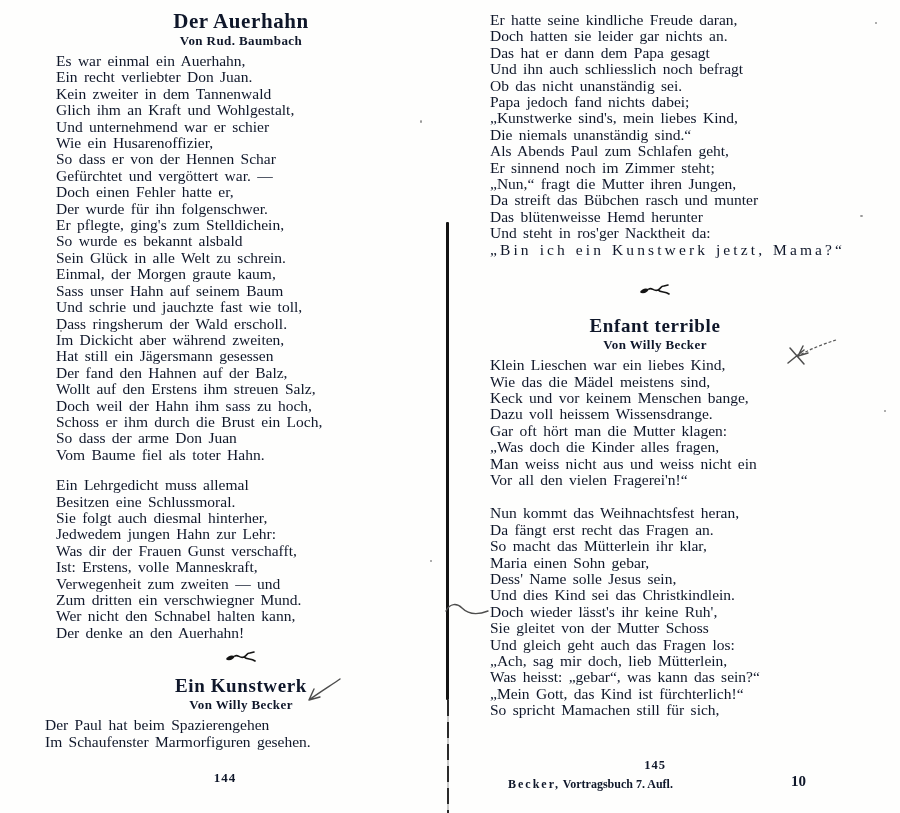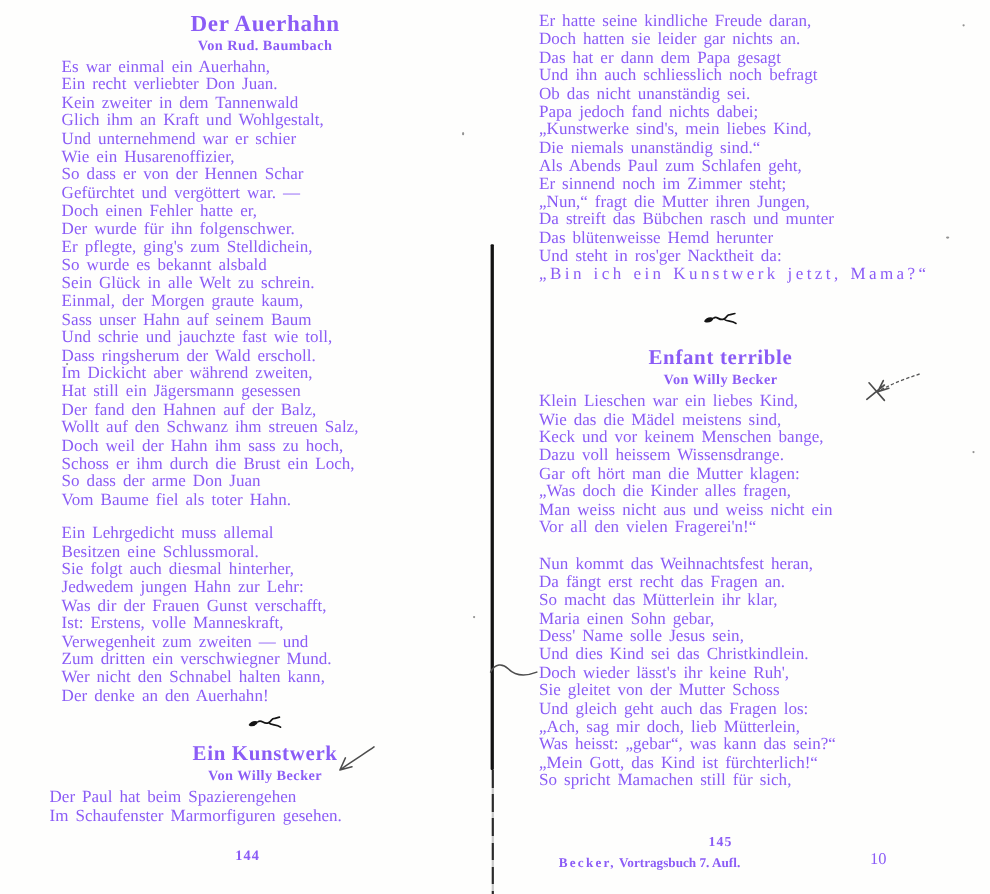--- a/index.html
+++ b/index.html
@@ -1,37 +1,37 @@
 <!DOCTYPE html>
 <html><head>
 <meta charset="utf-8">
 <style>
   html,body{margin:0;padding:0;background:#ffffff;}
   .page{position:relative;width:900px;height:813px;background:#fefefd;overflow:hidden;
-        font-family:"Liberation Serif","DejaVu Serif",serif;color:#8b5cf6;}
+        font-family:"Liberation Serif","DejaVu Serif",serif;color:#0f172a;}
   .col{position:absolute;top:10px;}
   .col-left{left:45px;width:392px;}
   .col-right{left:490px;width:392px;}
   .poem-title{font-size:21px;font-weight:bold;text-align:center;letter-spacing:.6px;margin:0;line-height:23px;}
   .poem-title.small{font-size:19px;}
   .byline{font-size:13px;font-weight:bold;text-align:center;letter-spacing:.4px;line-height:13px;margin-top:1px;}
   .stanza{margin-top:6px;}
   .stanza .line, .line{font-size:15.5px;line-height:16.4px;white-space:nowrap;word-spacing:2.5px;}
   .indent{padding-left:11px;}
   .gap-top{margin-top:14px;}
   .sperr{letter-spacing:3.1px;word-spacing:1px;}
   .ornament{display:block;margin:10px auto 0 auto;}
   .narrow-center{width:330px;}
   .divider-main{position:absolute;left:446px;top:222px;width:3px;height:478px;background:#131313;border-radius:1px;}
   .divider-tail{position:absolute;left:447px;top:700px;width:2px;height:113px;
                 background:repeating-linear-gradient(#2a2a2a 0 16px,rgba(42,42,42,.25) 16px 22px);}
   .pagenum{position:absolute;font-size:13px;font-weight:bold;letter-spacing:1px;}
   .footer-line{position:absolute;font-size:12px;font-weight:bold;white-space:nowrap;}
   .footer-line .sperr-sm{letter-spacing:2px;}
-  .footer-num{position:absolute;font-size:15px;font-weight:normal;}
+  .footer-num{position:absolute;font-size:15px;font-weight:bold;}
   .penmark{position:absolute;}
   .speck{position:absolute;background:#3a3a3a;border-radius:50%;opacity:.55;}
 </style>
 </head>
 <body>
 
 <div class="page">
 
   <div class="col col-left">
     <h1 class="poem-title">Der Auerhahn</h1>
@@ -50,21 +50,21 @@
         <div class="line">Er pflegte, ging's zum Stelldichein,</div>
         <div class="line">So wurde es bekannt alsbald</div>
         <div class="line">Sein Glück in alle Welt zu schrein.</div>
         <div class="line">Einmal, der Morgen graute kaum,</div>
         <div class="line">Sass unser Hahn auf seinem Baum</div>
         <div class="line">Und schrie und jauchzte fast wie toll,</div>
         <div class="line">Dass ringsherum der Wald erscholl.</div>
         <div class="line">Im Dickicht aber während zweiten,</div>
         <div class="line">Hat still ein Jägersmann gesessen</div>
         <div class="line">Der fand den Hahnen auf der Balz,</div>
-        <div class="line">Wollt auf den Schwanz ihm streuen Salz,</div>
+        <div class="line">Wollt auf den Erstens ihm streuen Salz,</div>
         <div class="line">Doch weil der Hahn ihm sass zu hoch,</div>
         <div class="line">Schoss er ihm durch die Brust ein Loch,</div>
         <div class="line">So dass der arme Don Juan</div>
         <div class="line">Vom Baume fiel als toter Hahn.</div>
       </div>
     <div class="stanza indent gap-top">
         <div class="line">Ein Lehrgedicht muss allemal</div>
         <div class="line">Besitzen eine Schlussmoral.</div>
         <div class="line">Sie folgt auch diesmal hinterher,</div>
         <div class="line">Jedwedem jungen Hahn zur Lehr:</div>

